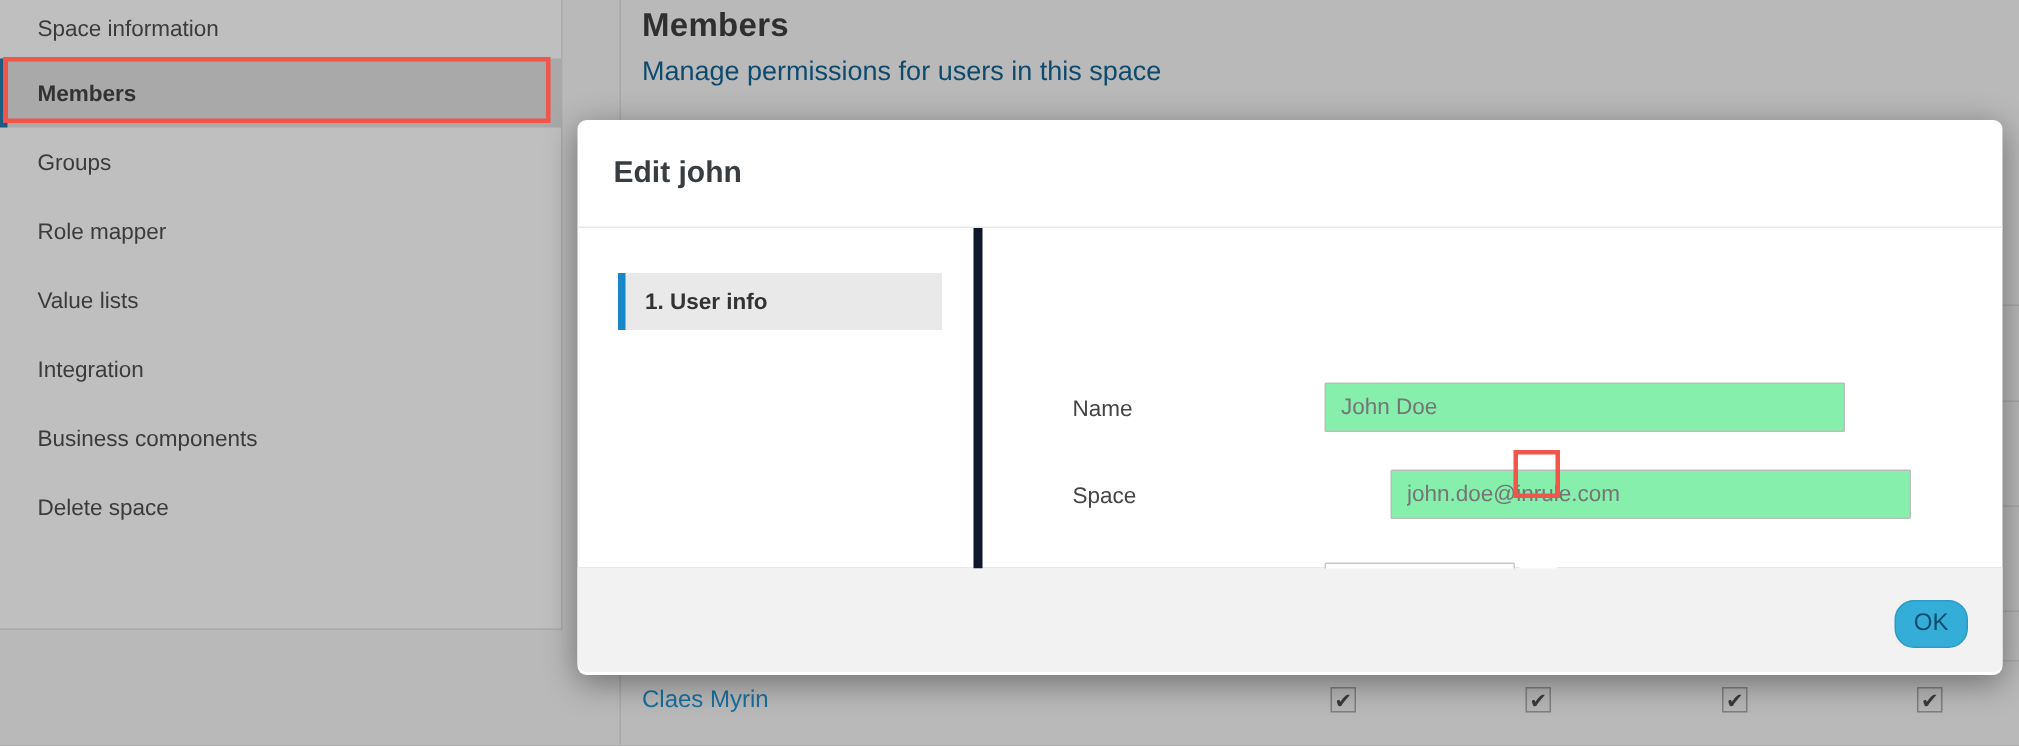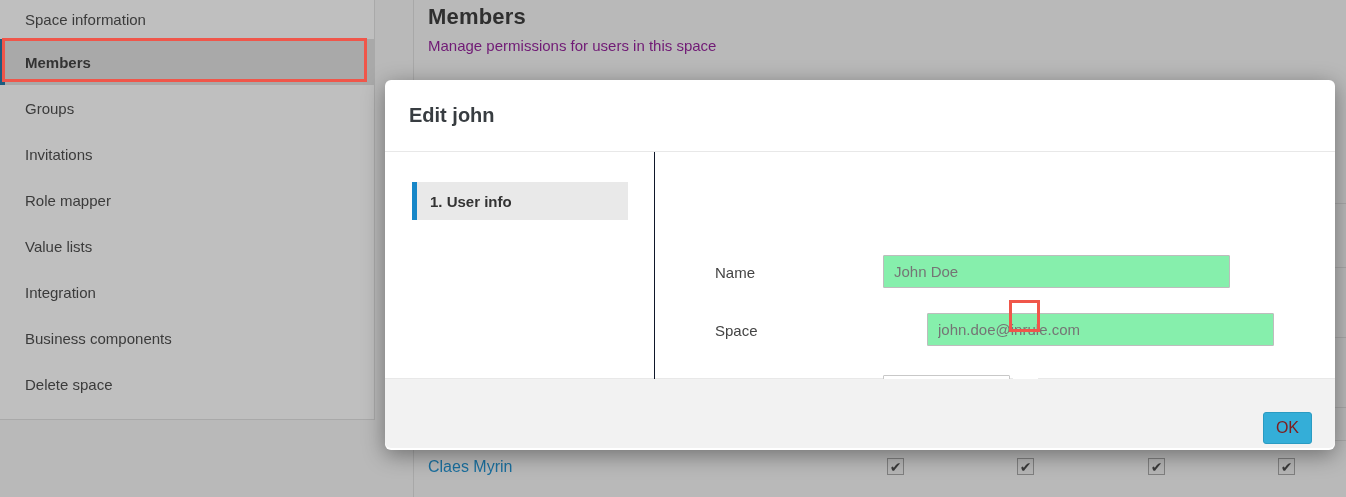--- a/index.html
+++ b/index.html
@@ -10,68 +10,67 @@
   .sidebar{position:absolute;left:0;top:0;width:375px;height:420px;background:#bfbfbf;
            border-right:1px solid #a9a9a9;border-bottom:1px solid #a9a9a9;}
   .side-item{height:46px;display:flex;align-items:center;padding-left:25px;
              font-size:15px;color:#3b3b3b;cursor:pointer;}
   .side-item.first{height:39px;}
   .side-item.selected{background:#a9a9a9;border-left:5px solid #1d5c80;padding-left:20px;
              font-weight:bold;color:#333;}
   .content-vline{position:absolute;left:413px;top:0;width:1px;height:497px;background:#a8a8a8;}
   .page-head{position:absolute;left:428px;top:4px;}
   .page-head h1{margin:0;font-size:22px;font-weight:bold;color:#2f2f2f;letter-spacing:.2px;}
-  .page-head .sub{margin-top:7px;font-size:15px;color:#701a75;}
+  .page-head .sub{margin-top:7px;font-size:18px;color:#0c4a6e;}
   .u-row-line{position:absolute;left:414px;width:932px;height:1px;background:#a8a8a8;}
   .member-row{position:absolute;left:414px;top:452px;width:932px;height:45px;}
   .member-row .mname{position:absolute;left:14px;top:6px;font-size:16px;color:#1a6f9e;cursor:pointer;}
   .chk{position:absolute;top:6px;width:17px;height:17px;background:#b5b5b5;border:1px solid #7f7f7f;
        display:flex;align-items:center;justify-content:center;font-size:14px;line-height:1;
        color:#3a3a3a;cursor:pointer;}
 
   
   .modal{position:absolute;left:385px;top:80px;width:950px;height:370px;background:#fff;
          border-radius:6px;box-shadow:0 5px 22px rgba(0,0,0,.4);z-index:10;}
   .modal-header{height:72px;border-bottom:1px solid #e8e8e8;display:flex;align-items:center;
                 padding-left:24px;}
   .modal-title{font-size:20px;font-weight:bold;color:#383d41;}
   .modal-body{position:relative;height:227px;border-bottom:1px solid #e8e8e8;}
-  .steps-panel{position:absolute;left:0;top:0;width:270px;height:227px;border-right:1px solid #0f172a;}
+  .steps-panel{position:absolute;left:0;top:0;width:270px;height:227px;border-right:6px solid #0f172a;}
   .step-item{position:absolute;left:27px;top:30px;width:216px;height:38px;background:#e9e9e9;
              border-left:5px solid #1787c8;display:flex;align-items:center;padding-left:13px;
              font-size:15px;font-weight:bold;color:#333;cursor:pointer;}
   .f-label{position:absolute;width:110px;text-align:left;font-size:15px;color:#444;}
   .f-input{position:absolute;left:498px;width:347px;height:33px;background:#86efac;
            border:1px solid #bdbdbd;color:#757575;font-size:15px;padding:0 10px;border-radius:1px;}
   .g-input{position:absolute;left:498px;width:127px;height:28px;background:#fff;
            border:1px solid #c8c8c8;font-size:14px;color:#555;padding:0 8px;border-radius:1px;}
   .g-input::placeholder{color:#b0b0b0;}
   .add-btn{position:absolute;left:628px;width:25px;height:26px;background:#fff;border:none;
            font-size:20px;font-weight:bold;color:#585858;line-height:24px;text-align:center;
            padding:0;cursor:pointer;}
   .modal-footer{position:relative;height:69px;background:#f2f2f2;border-radius:0 0 6px 6px;}
   .ok-btn{position:absolute;right:23px;top:21px;min-width:46px;height:32px;background:#34aed8;
-          border:1px solid #2a9bc2;border-radius:3px;color:#7f1d1d;font-size:16px;padding:0 12px;
-          cursor:pointer;margin-top:12px;}
+          border:1px solid #2a9bc2;border-radius:13px;color:#0c4a6e;font-size:16px;padding:0 12px;
+          cursor:pointer;}
 
   
   .annot{position:absolute;border:3px solid #f0564a;z-index:20;pointer-events:none;}
   .annot-members{left:2px;top:38px;width:365px;height:44px;}
   .annot-plus{left:1009px;top:300px;width:31px;height:32px;}
 </style>
 </head>
 <body>
 
 <div id="screen">
 
   <nav class="sidebar">
     <div class="side-item first">Space information</div>
     <div class="side-item selected">Members</div>
     <div class="side-item">Groups</div>
-    <div class="side-item">Invitations</div>
     <div class="side-item">Role mapper</div>
     <div class="side-item">Value lists</div>
     <div class="side-item">Integration</div>
     <div class="side-item">Business components</div>
     <div class="side-item">Delete space</div>
   </nav>
 
   <div class="content-vline"></div>
 
   <header class="page-head">

